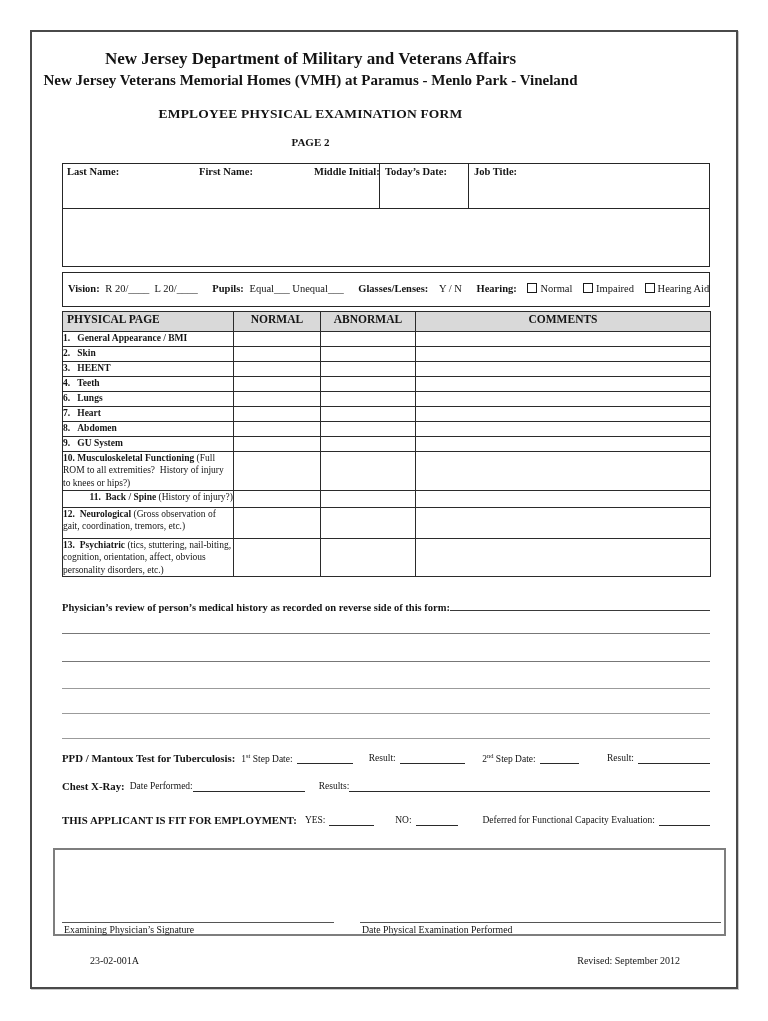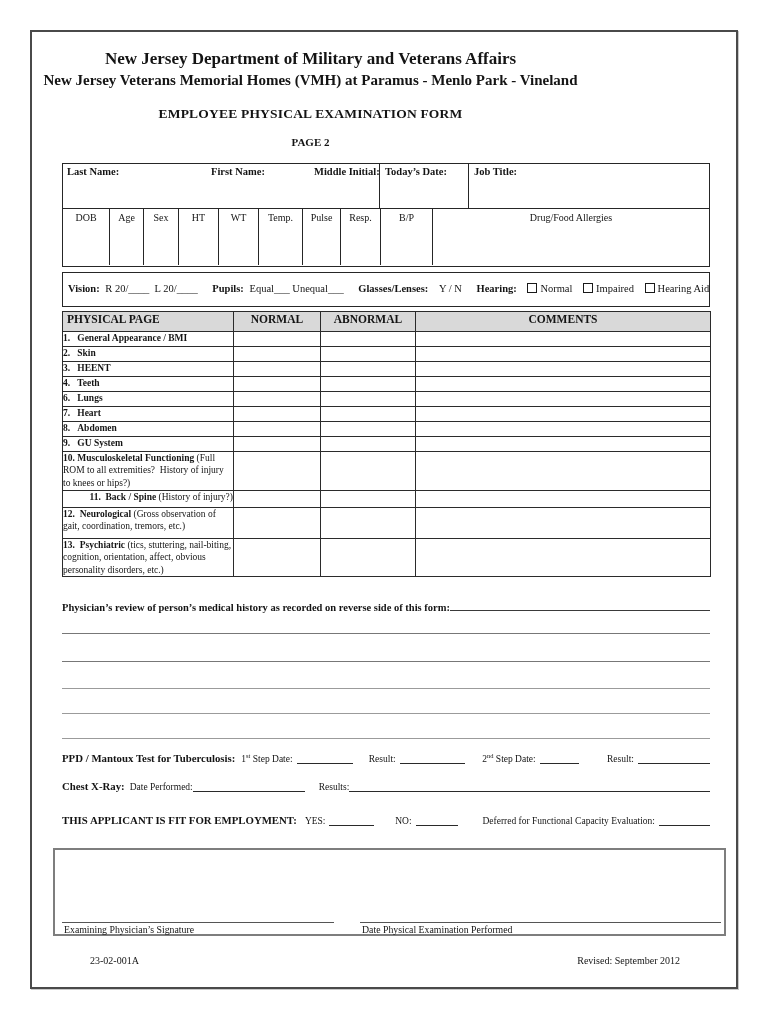--- a/index.html
+++ b/index.html
@@ -77,21 +77,21 @@
     font-size:10.5px;white-space:nowrap;
   }
   .review .fill{flex:1;border-bottom:1.1px solid #3a3a3a;height:11px;}
   .rule{left:62px;width:648px;height:0;border-top:1.5px solid #777;}
   .rule.lt{border-top-color:#9b9b9b;}
   
   .blank{
     display:inline-block;border-bottom:1.1px solid #2a2a2a;height:10px;
     vertical-align:baseline;
   }
-  .rowline{left:62px;width:648px;display:flex;align-items:flex-end;white-space:nowrap;}
+  .rowline{left:62px;width:648px;display:flex;align-items:center;white-space:nowrap;}
   .biglab{font-size:10.8px;font-weight:bold;}
   .sm{font-size:9.5px;}
   sup{font-size:6.5px;vertical-align:4px;}
   .fillb{flex:1;border-bottom:1.1px solid #2a2a2a;height:10px;}
   
   .sig-box{
     left:53px;top:848px;width:673px;height:88px;
     border:2px solid #7e7e7e;box-sizing:border-box;position:absolute;
   }
   .sigline{position:absolute;top:72px;border-top:1.4px solid #555;height:0;}
@@ -106,37 +106,25 @@
 
 <div class="abs hdr title">New Jersey Department of Military and Veterans Affairs</div>
 <div class="abs hdr subtitle">New Jersey Veterans Memorial Homes (VMH) at Paramus - Menlo Park - Vineland</div>
 <div class="abs hdr form-title">EMPLOYEE PHYSICAL EXAMINATION FORM</div>
 <div class="abs hdr page-label">PAGE 2</div>
 
 <div class="abs id-table">
   <div class="id-row1">
     <div class="id-c1">
       <span class="lb" style="left:4px">Last Name:</span>
-      <span class="lb" style="left:148px">First Name:</span>
+      <span class="lb" style="left:136px">First Name:</span>
       <span class="lb" style="left:251px">Middle Initial:</span>
     </div>
     <div class="id-c2 lb">Today’s Date:</div>
     <div class="id-c3 lb">Job Title:</div>
-  </div>
-  <div class="id-row2">
-    <div class="vc" style="width:47px">DOB</div>
-    <div class="vc" style="width:34px">Age</div>
-    <div class="vc" style="width:35px">Sex</div>
-    <div class="vc" style="width:40px">HT</div>
-    <div class="vc" style="width:40px">WT</div>
-    <div class="vc" style="width:44px">Temp.</div>
-    <div class="vc" style="width:38px">Pulse</div>
-    <div class="vc" style="width:40px">Resp.</div>
-    <div class="vc" style="width:52px">B/P</div>
-    <div class="vc">Drug/Food Allergies</div>
   </div>
 </div>
 
 <div class="abs vision-box">
   <span class="b">Vision:</span>
   <span style="margin-left:3px">R 20/____&nbsp;&nbsp;L 20/____</span>
   <span class="b g">Pupils:</span>
   <span style="margin-left:3px">Equal___ Unequal___</span>
   <span class="b g">Glasses/Lenses:</span>
   <span style="margin-left:8px">Y / N</span>

